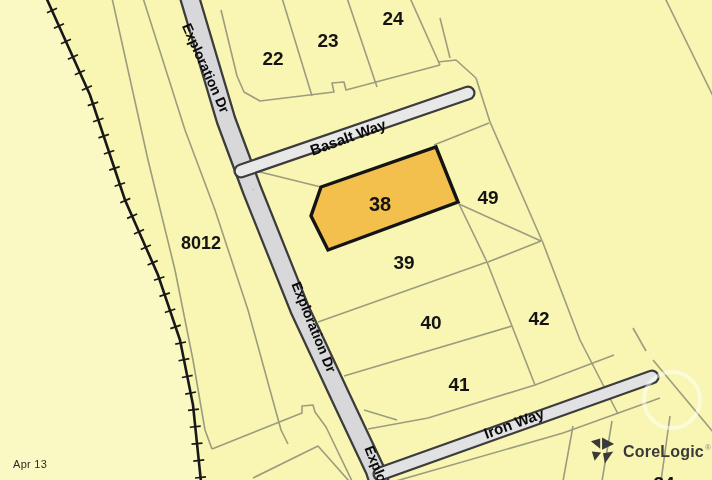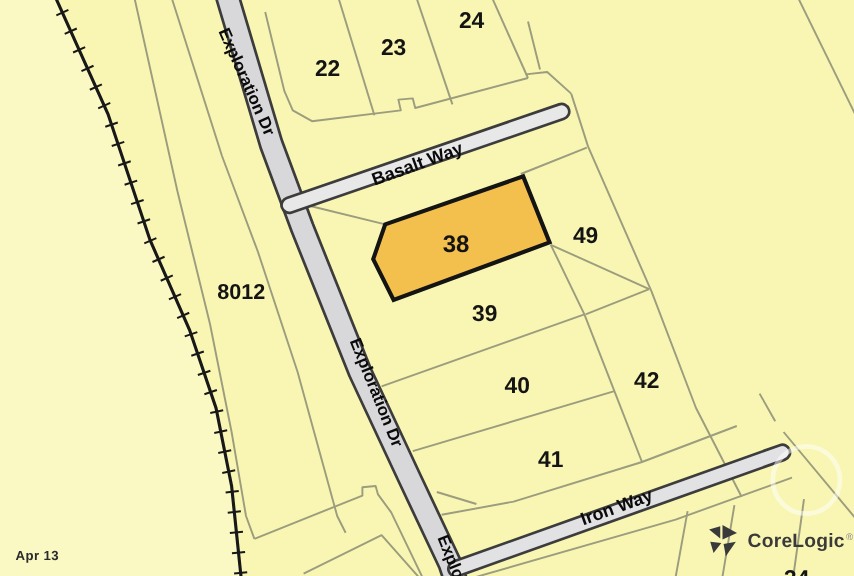--- a/index.html
+++ b/index.html
@@ -14,21 +14,21 @@
     border:4px solid rgba(255,255,255,0.50);border-radius:50%;
     pointer-events:none;
   }
   .wm-text{
     position:absolute;left:616px;top:422px;
     font-size:15px;font-weight:bold;letter-spacing:0.5px;
     color:rgba(255,255,255,0.58);white-space:nowrap;pointer-events:none;
   }
   .date-label{
     position:absolute;left:13px;top:458px;
-    font-size:11px;font-weight:bold;color:#2b2b2b;letter-spacing:0.3px;
+    font-size:11px;font-weight:normal;color:#2b2b2b;letter-spacing:0.3px;
   }
   .brand{
     position:absolute;left:590px;top:437px;display:flex;align-items:center;gap:7px;
   }
   .brand-icon{display:block;}
   .brand-name{font-size:16px;font-weight:bold;color:#3A3A3A;letter-spacing:0.2px;}
   .brand-reg{font-size:8px;color:#8a8a8a;vertical-align:top;margin-left:1px;}
   text.lot{fill:#141414;font-weight:bold;}
   text.road{fill:#0a0a0a;font-weight:bold;}
 </style>

